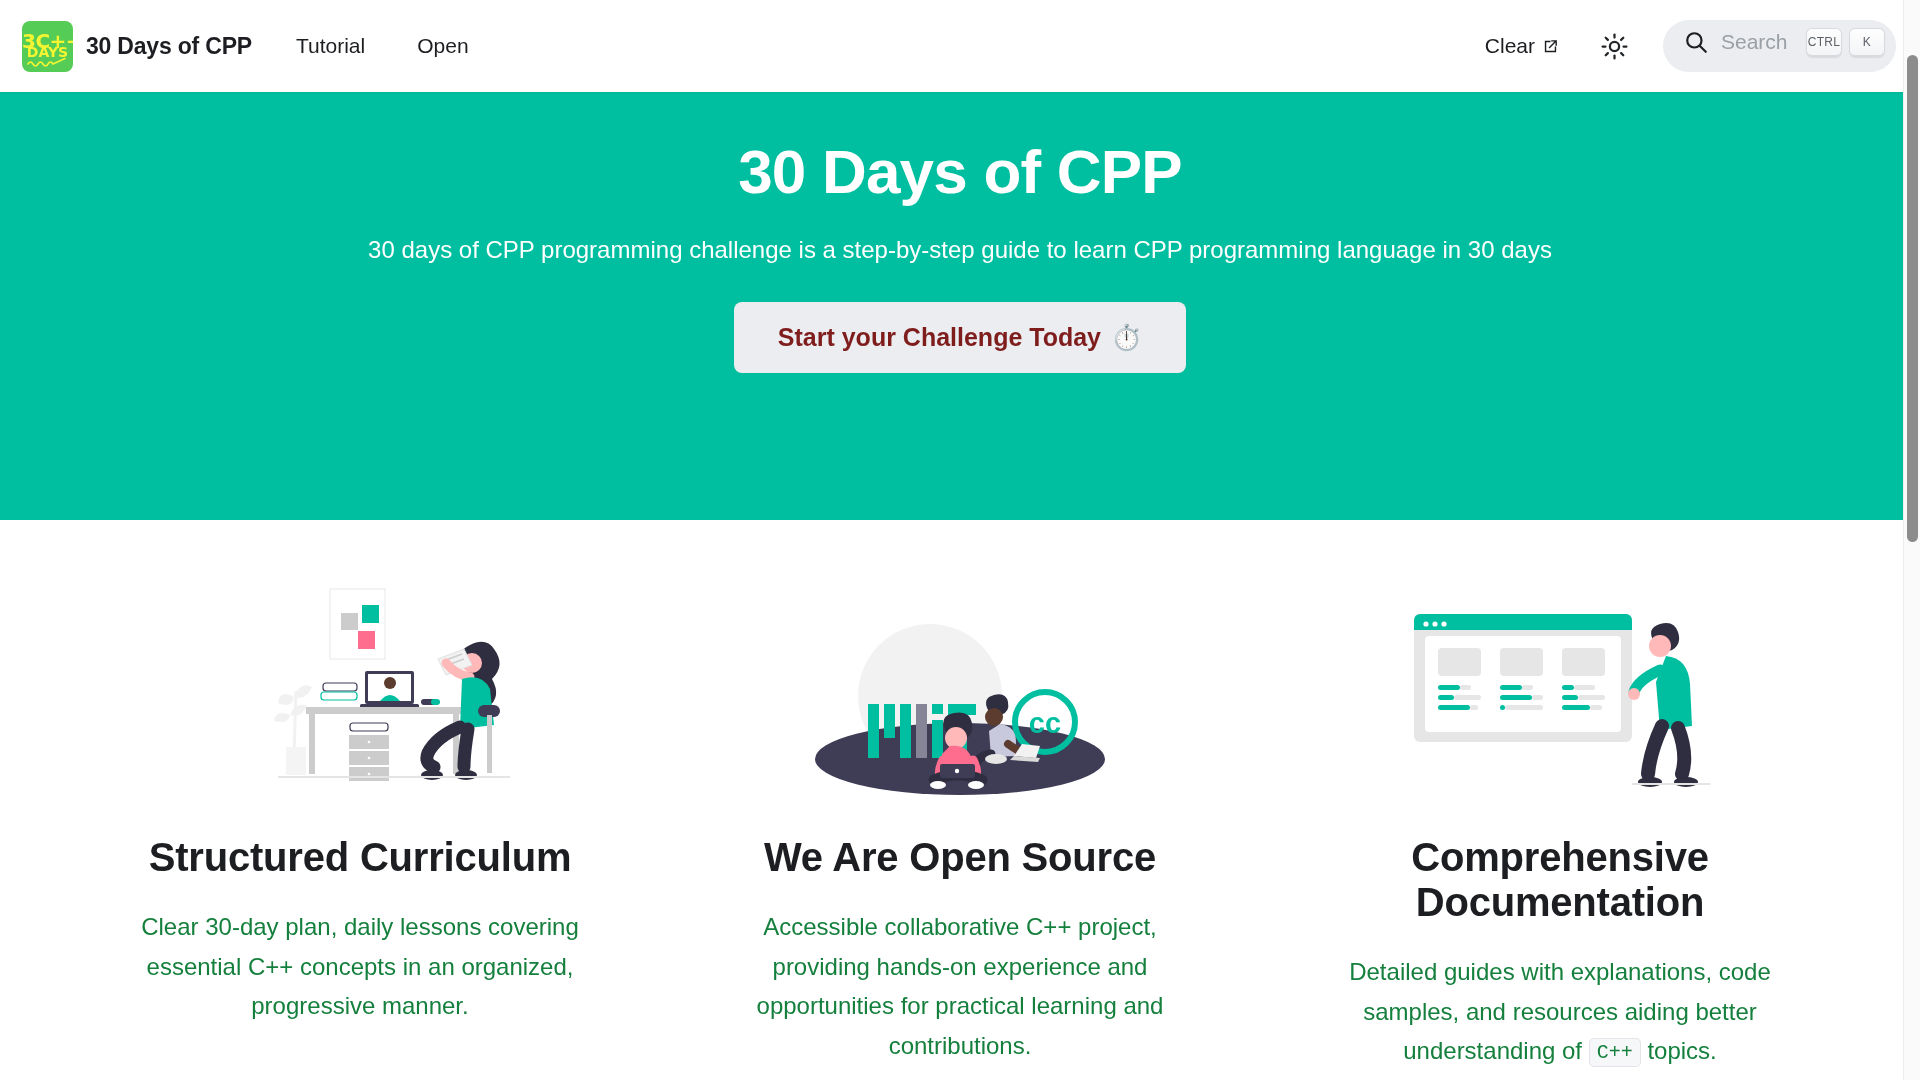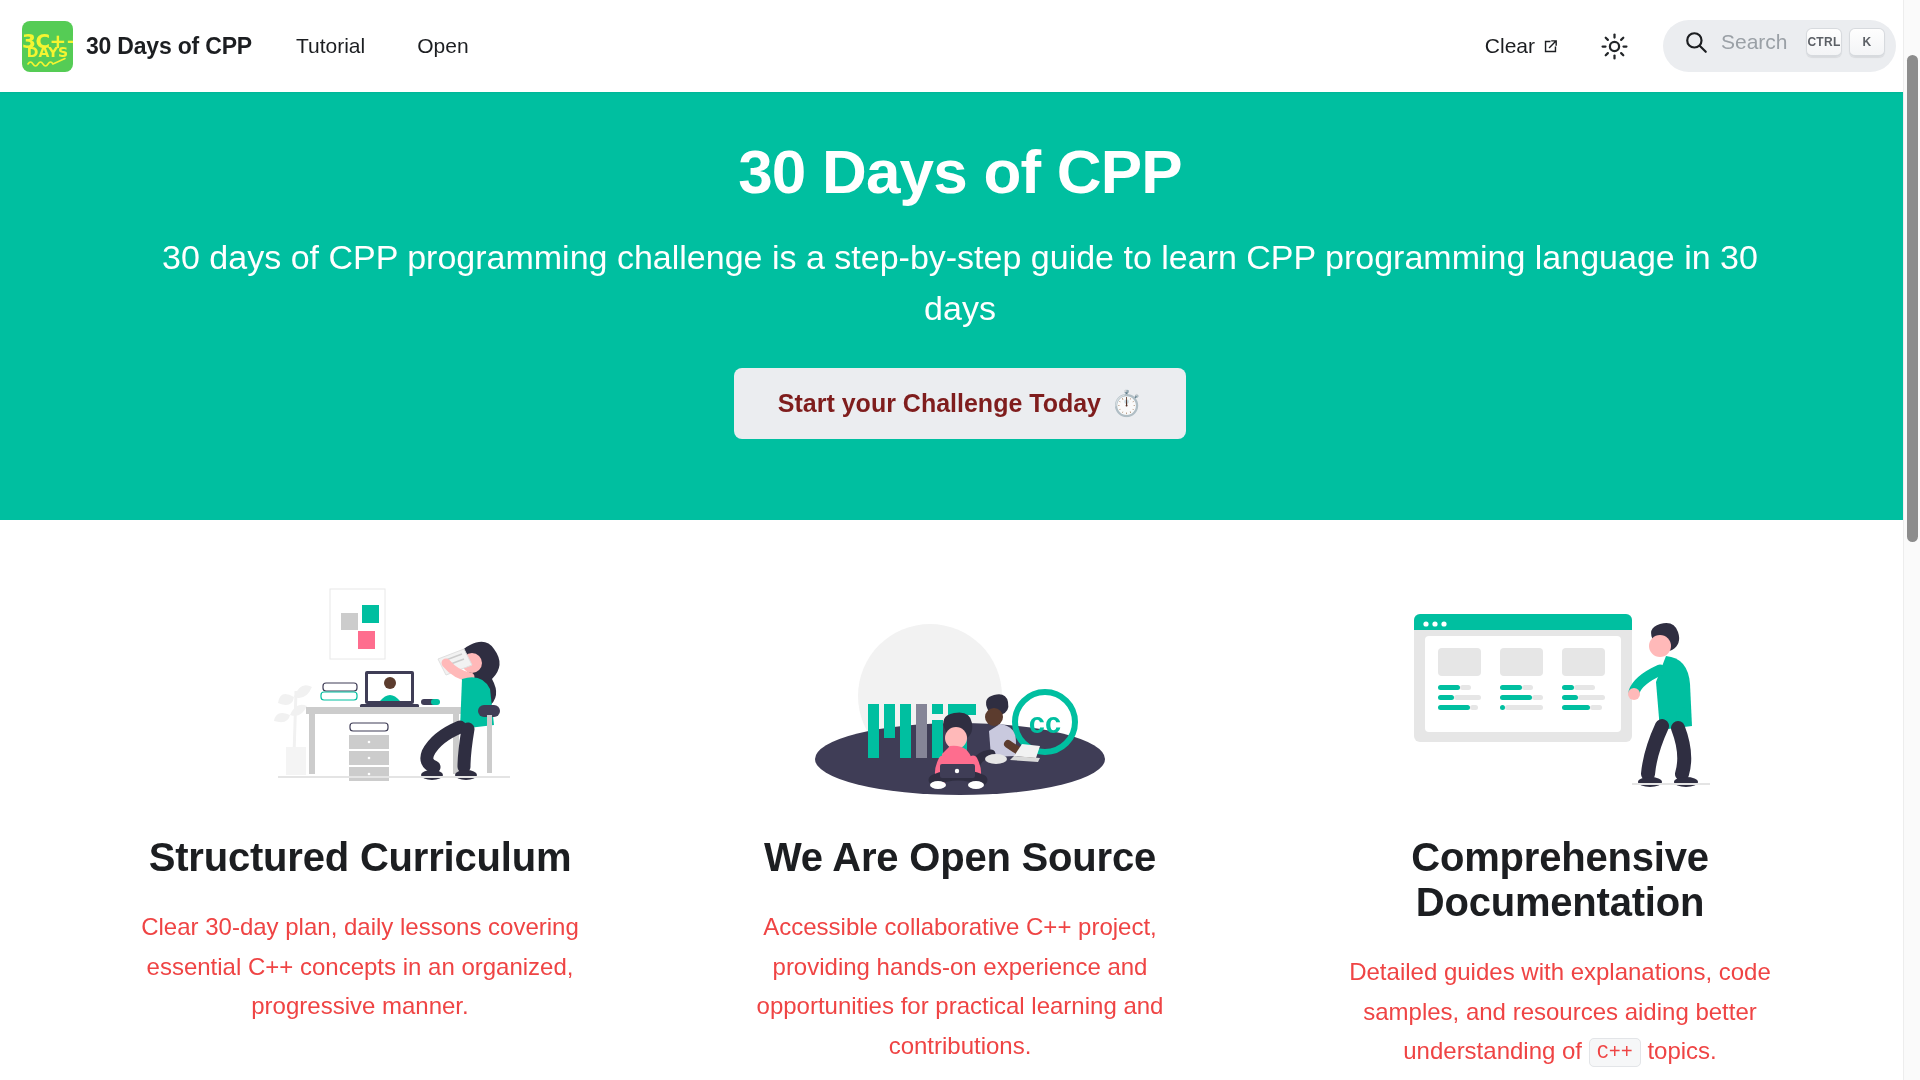--- a/index.html
+++ b/index.html
@@ -77,21 +77,21 @@
   }
   .search-ph { font-size: 21px; color: #9aa0a6; flex: 1; }
   .keys { display: flex; gap: 7px; }
   .key {
     background: linear-gradient(#fefefe,#f3f4f6);
     border: 1px solid #d7dade;
     border-bottom-width: 2px;
     border-radius: 6px;
     min-width: 36px; height: 29px;
     display: flex; align-items: center; justify-content: center;
-    font-size: 12px; font-weight: 700; color: #5c6066;
+    font-size: 12px; font-weight: 400; color: #5c6066;
     font-family: "Liberation Sans", sans-serif;
     letter-spacing: 0.3px;
     box-shadow: 0 1px 1px rgba(0,0,0,0.08);
   }
 
   
   .hero {
     background: #00bfa0;
     padding: 46px 24px 0;
     height: 428px;
@@ -100,21 +100,21 @@
   .hero h1 {
     color: #ffffff;
     font-size: 62px;
     font-weight: 700;
     letter-spacing: -0.8px;
     line-height: 1.1;
     margin-bottom: 26px;
   }
   .hero p {
     color: #ffffff;
-    font-size: 34px;
+    font-size: 24px;
     line-height: 1.5;
     font-weight: 400;
     max-width: 1640px;
     margin: 0 auto 34px;
   }
   .cta {
     display: inline-flex; align-items: center; gap: 10px;
     background: #ebedf0;
     color: #7f1d1d;
     font-size: 25px; font-weight: 700;
@@ -137,21 +137,21 @@
     height: 225px;
     display: flex; align-items: flex-end; justify-content: center;
     margin-bottom: 36px;
   }
   .feature .art svg { display: block; }
   .feature h3 {
     font-size: 40px; font-weight: 700; letter-spacing: -0.2px;
     margin-bottom: 27px;
   }
   .feature p {
-    font-size: 24px; line-height: 1.65; color: #ef4444;
+    font-size: 24px; line-height: 1.65; color: #15803d;
     max-width: 470px; margin: 0 auto;
   }
   .inline-code {
     font-family: "Liberation Mono", monospace;
     font-size: 20px;
     background: #f6f7f8;
     border: 1px solid #e3e5e8;
     border-radius: 5px;
     padding: 2px 7px;
     vertical-align: 1px;

